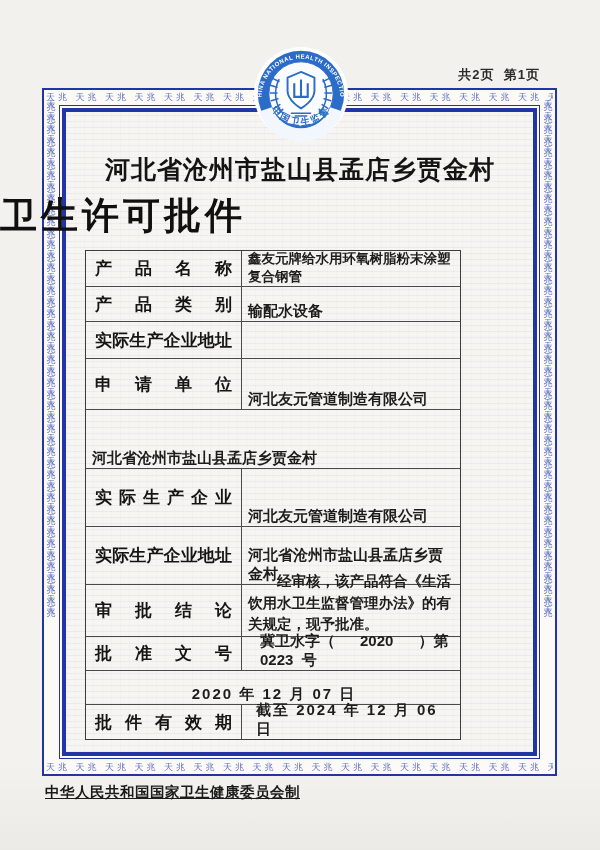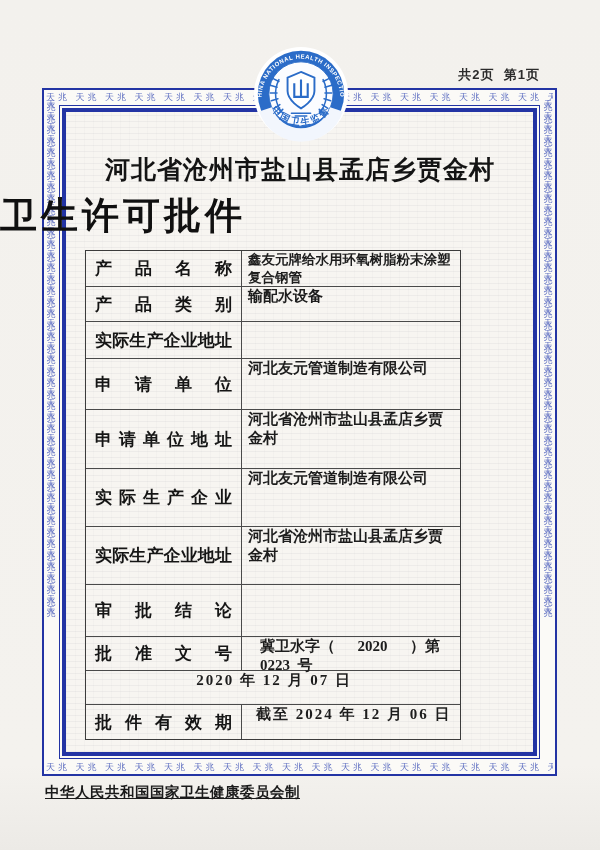--- a/index.html
+++ b/index.html
@@ -73,22 +73,22 @@
   .trow:nth-child(9) { height:34px; }
   .trow:nth-child(10){ height:34px; }
   .trow:nth-child(11){ height:35px; }
   .tlabel {
     width:156px; border-right:1px solid #4a4a4a;
     display:flex; align-items:center; padding:0 9px;
     font-weight:bold; font-size:17px; color:#151515;
   }
   .tlabel span { display:block; width:100%; text-align:justify; text-align-last:justify; }
   .tvalue {
-    flex:1; display:flex; align-items:flex-start; padding:0 4px 0 6px;
-    font-family:Liberation Serif, serif;
+    flex:1; display:flex; align-items:flex-end; padding:0 4px 0 6px;
+    font-family:Liberation Sans, sans-serif;
     font-size:15px; font-weight:600; color:#1d1d1d;
   }
   .tvalue span { white-space:pre-wrap; }
   .trow:nth-child(1) .tvalue { font-size:13.5px; }
   .trow:nth-child(3) .tvalue { font-size:14px; }
   .trow:nth-child(8) .tvalue span {
     display:block; width:100%; text-indent:2em; line-height:1.5; font-size:14.5px;
   }
   .trow:nth-child(9) .tvalue  { padding-left:18px; }
   .trow:nth-child(10) .tvalue { justify-content:center; letter-spacing:2px; }
@@ -176,23 +176,20 @@
     </div>
     <div class="trow">
       <div class="tlabel">
           <span>申请单位</span>
         </div>
       <div class="tvalue">
           <span>河北友元管道制造有限公司</span>
         </div>
     </div>
     <div class="trow">
-      <div class="tlabel">
-          <span>申请单位地址</span>
-        </div>
       <div class="tvalue">
           <span>河北省沧州市盐山县孟店乡贾金村</span>
         </div>
     </div>
     <div class="trow">
       <div class="tlabel">
           <span>实际生产企业</span>
         </div>
       <div class="tvalue">
           <span>河北友元管道制造有限公司</span>
@@ -203,20 +200,23 @@
           <span>实际生产企业地址</span>
         </div>
       <div class="tvalue">
           <span>河北省沧州市盐山县孟店乡贾金村</span>
         </div>
     </div>
     <div class="trow">
       <div class="tlabel">
           <span>审批结论</span>
         </div>
+      <div class="tvalue">
+          <span>经审核，该产品符合《生活饮用水卫生监督管理办法》的有关规定，现予批准。</span>
+        </div>
     </div>
     <div class="trow">
       <div class="tlabel">
           <span>批准文号</span>
         </div>
       <div class="tvalue">
           <span>冀卫水字（      2020      ）第  0223  号</span>
         </div>
     </div>
     <div class="trow">

